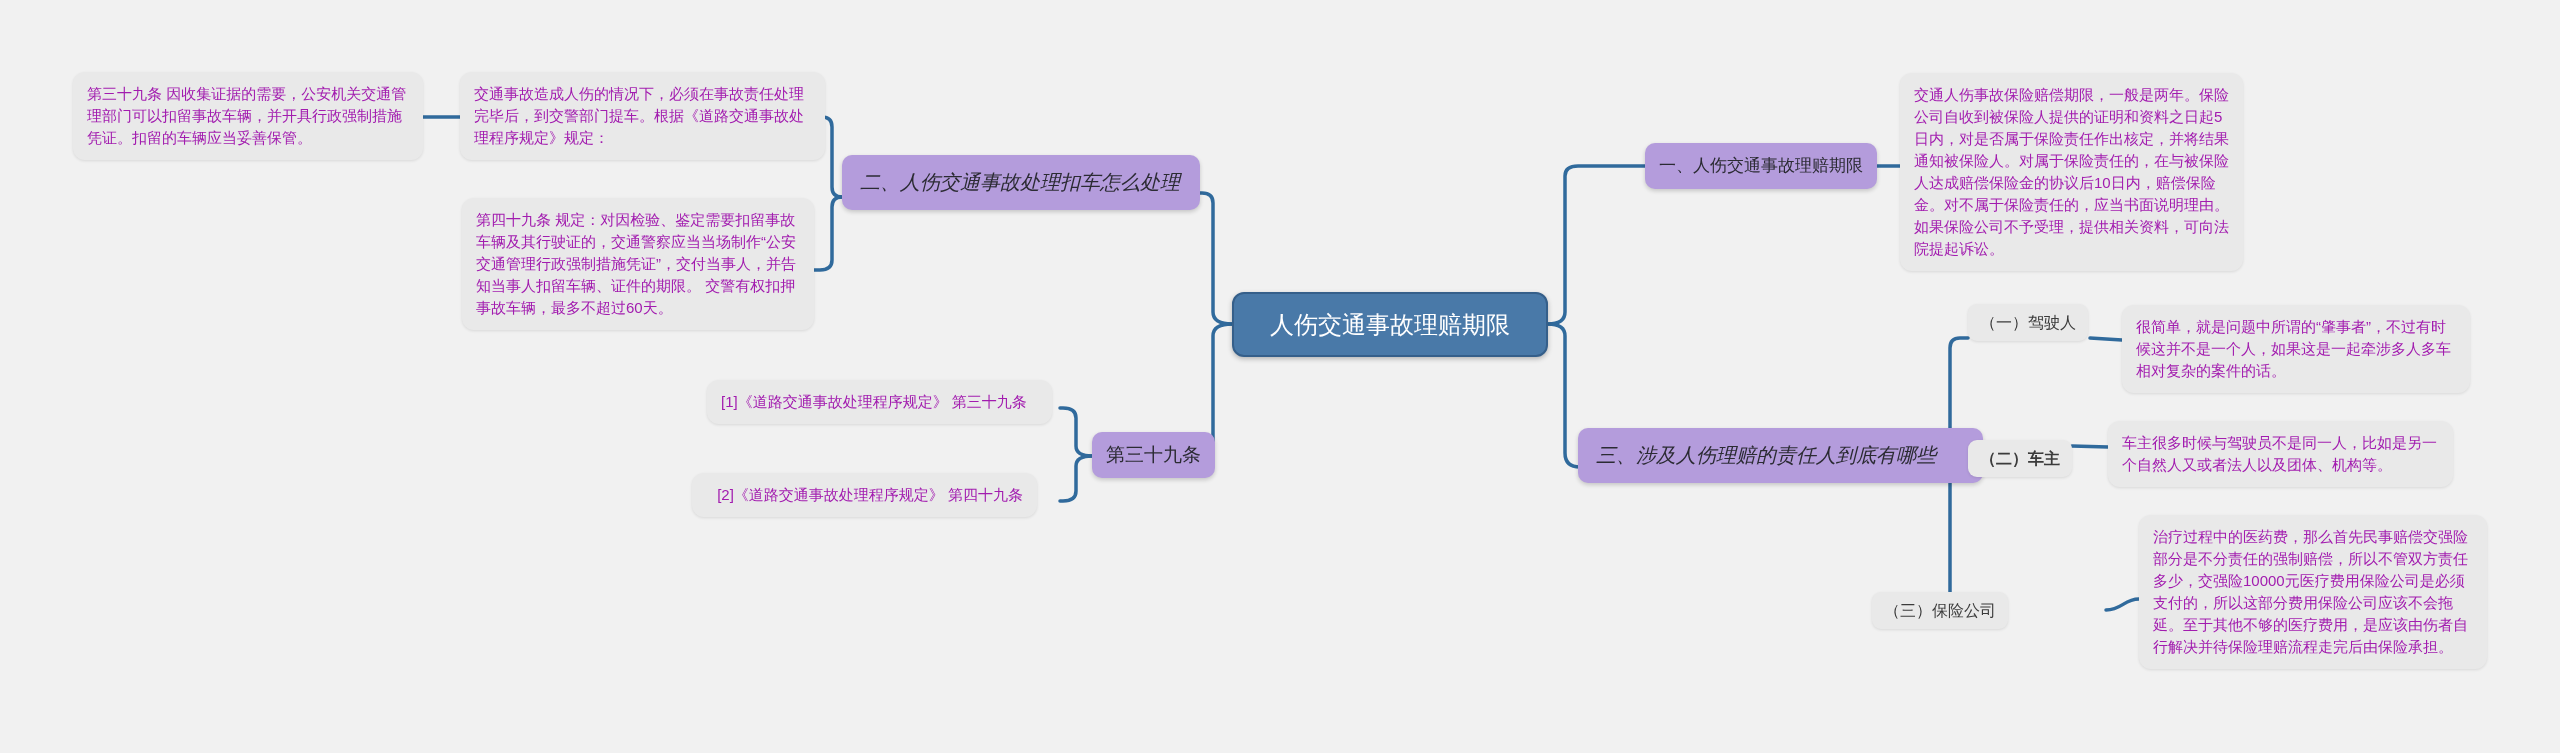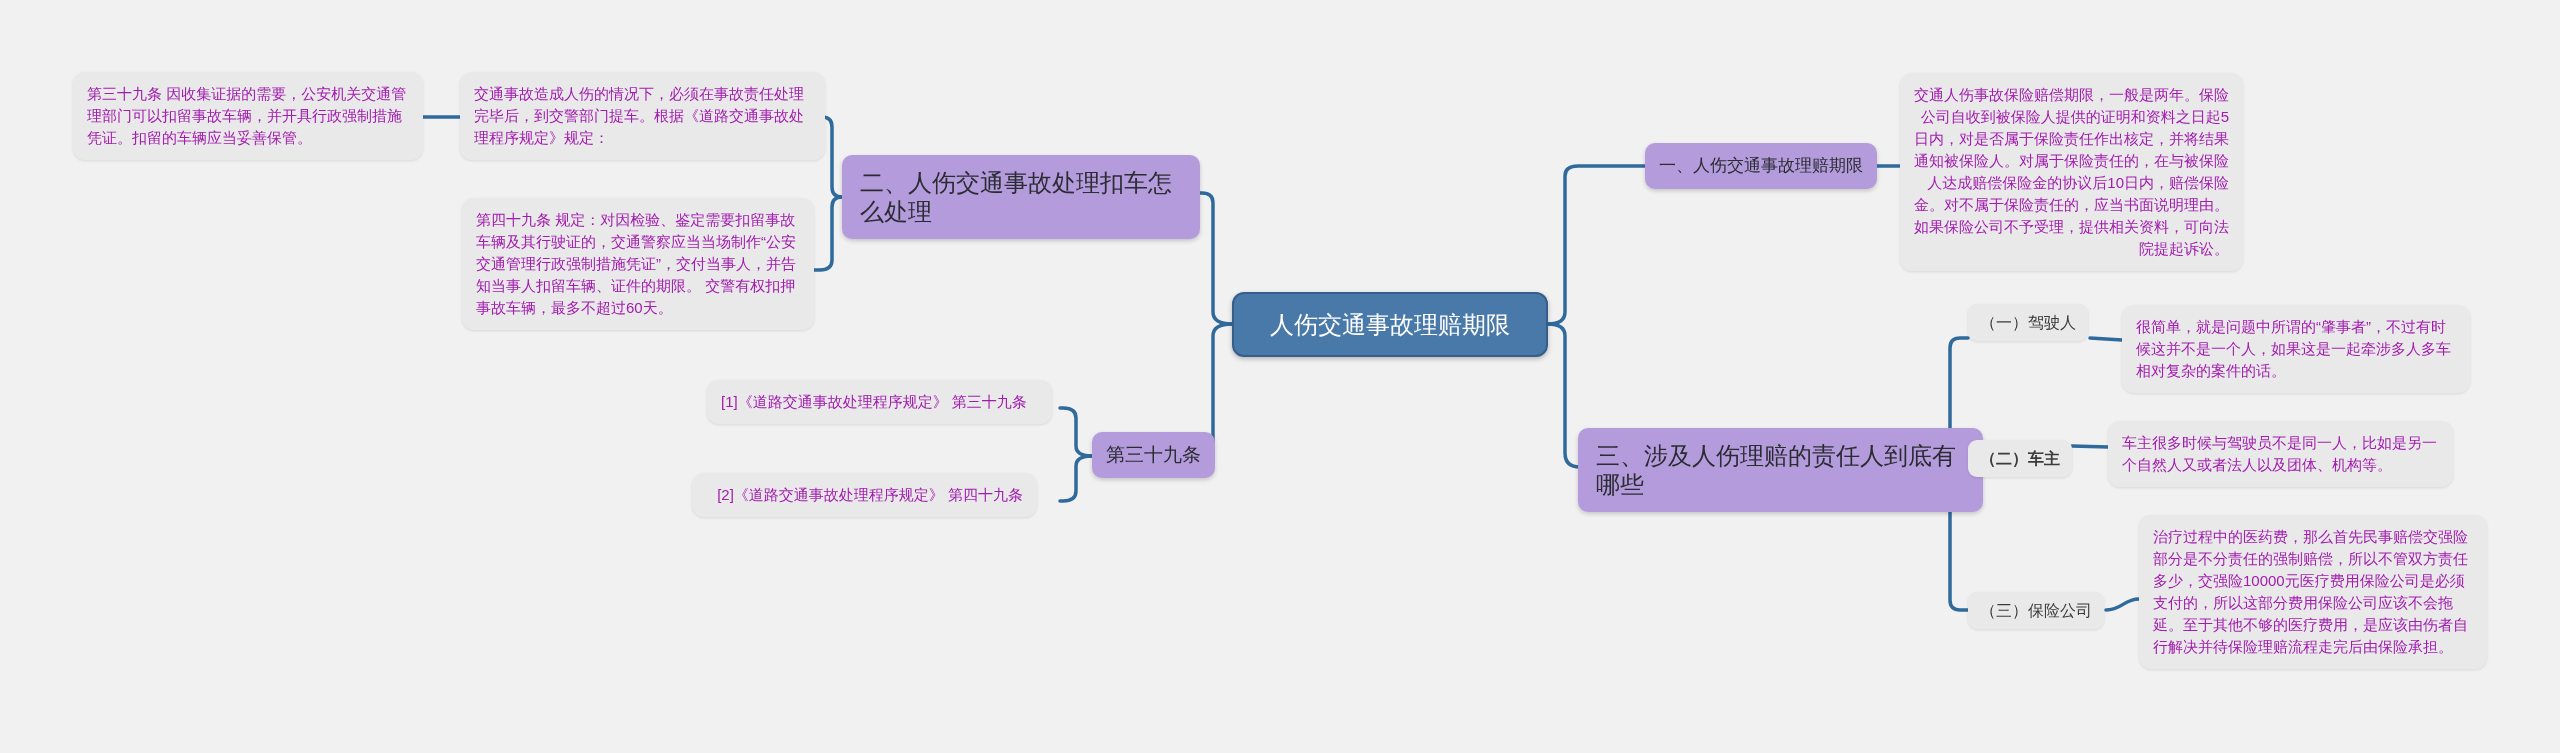--- a/index.html
+++ b/index.html
@@ -43,23 +43,24 @@
     box-shadow: 0 1px 3px rgba(0,0,0,0.10);
     text-align: left;
   }
   .purple {
     background: #b49cdc;
     color: #2b2b33;
     box-shadow: 0 2px 4px rgba(0,0,0,0.18);
     border-radius: 10px;
   }
   .topicbig {
-    font-size: 24px;
+    font-size: 20px;
     line-height: 29px;
     padding: 13px 18px;
+    font-style: italic;
   }
   .topicsmall {
     font-size: 17px;
     line-height: 22px;
     padding: 12px 14px;
     white-space: nowrap;
   }
   .rootnode {
     background: #4979a8;
     border: 2px solid #355f8a;
@@ -133,29 +134,29 @@
   <div class="node graybox" style="left:707px; top:380px; width:345px;">[1]《道路交通事故处理程序规定》 第三十九条</div>
 
   <div class="node graybox" style="left:692px; top:473px; width:345px;text-align:right;">[2]《道路交通事故处理程序规定》 第四十九条</div>
 
   <div class="node purple topicsmall" style="left:1092px; top:432px; font-size:19px;">第三十九条</div>
 
   <div class="node purple topicsmall" style="left:1645px; top:143px;">一、人伤交通事故理赔期限</div>
 
   <div class="node rootnode" style="left:1232px; top:292px; width:316px; height:65px;">人伤交通事故理赔期限</div>
 
-  <div class="node graybox" style="left:1900px; top:73px; width:343px;text-align:right;">交通人伤事故保险赔偿期限，一般是两年。保险公司自收到被保险人提供的证明和资料之日起5日内，对是否属于保险责任作出核定，并将结果通知被保险人。对属于保险责任的，在与被保险人达成赔偿保险金的协议后10日内，赔偿保险金。对不属于保险责任的，应当书面说明理由。如果保险公司不予受理，提供相关资料，可向法院提起诉讼。</div>
+  <div class="node graybox" style="left:1900px; top:73px; width:343px;">交通人伤事故保险赔偿期限，一般是两年。保险公司自收到被保险人提供的证明和资料之日起5日内，对是否属于保险责任作出核定，并将结果通知被保险人。对属于保险责任的，在与被保险人达成赔偿保险金的协议后10日内，赔偿保险金。对不属于保险责任的，应当书面说明理由。如果保险公司不予受理，提供相关资料，可向法院提起诉讼。</div>
 
   <div class="node purple topicbig" style="left:1578px; top:428px; width:405px;">三、涉及人伤理赔的责任人到底有哪些</div>
 
   <div class="node minilabel" style="left:1968px; top:304px;">（一）驾驶人</div>
 
   <div class="node graybox" style="left:2122px; top:305px; width:348px;">很简单，就是问题中所谓的“肇事者”，不过有时候这并不是一个人，如果这是一起牵涉多人多车相对复杂的案件的话。</div>
 
   <div class="node minilabel" style="left:1968px; top:440px;font-weight:bold;">（二）车主</div>
 
   <div class="node graybox" style="left:2108px; top:421px; width:345px;">车主很多时候与驾驶员不是同一人，比如是另一个自然人又或者法人以及团体、机构等。</div>
 
-  <div class="node minilabel" style="left:1968px; top:592px;">（三）保险公司</div>
+  <div class="node minilabel" style="left:1872px; top:592px;">（三）保险公司</div>
 
   <div class="node graybox" style="left:2139px; top:515px; width:348px;">治疗过程中的医药费，那么首先民事赔偿交强险部分是不分责任的强制赔偿，所以不管双方责任多少，交强险10000元医疗费用保险公司是必须支付的，所以这部分费用保险公司应该不会拖延。至于其他不够的医疗费用，是应该由伤者自行解决并待保险理赔流程走完后由保险承担。</div>
 
 </div>
 
 </body></html>

